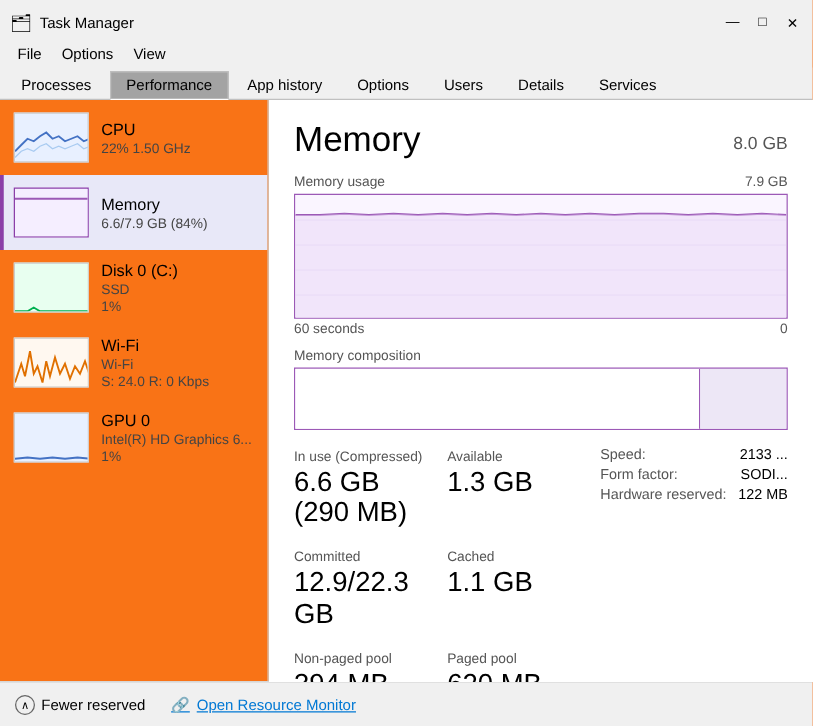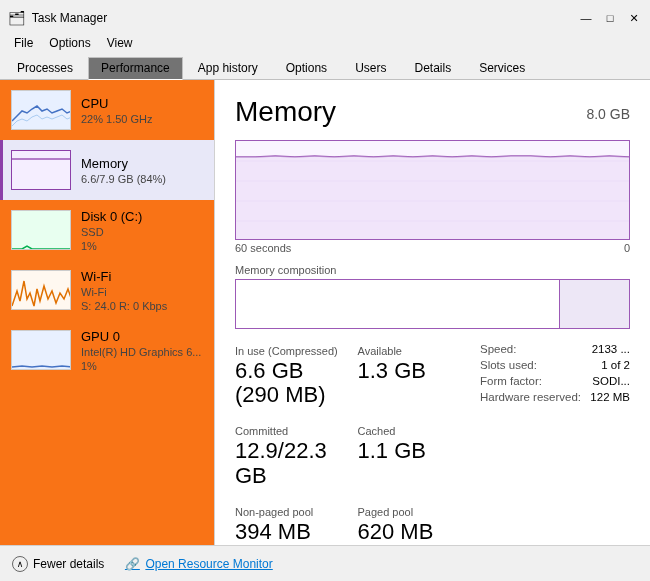--- a/index.html
+++ b/index.html
@@ -76,21 +76,21 @@
       padding: 3px 12px 4px 12px;
       font-size: 12px;
       cursor: pointer;
       border: 1px solid transparent;
       border-bottom: none;
       margin-right: 2px;
       color: #000;
       white-space: nowrap;
     }
     .tab.active {
-      background: #737373;
+      background: #a3a3a3;
       border-color: #c0c0c0;
       border-bottom: 1px solid #fff;
       margin-bottom: -1px;
     }
 
     
     .main {
       display: flex;
       height: calc(581px - 32px - 22px - 26px - 36px);
       background: #f97316;
@@ -370,20 +370,24 @@
   </div>
 
   <div class="right-panel">
 
     <div class="panel-header">
       <span class="panel-title">Memory</span>
       <span class="panel-total">8.0 GB</span>
     </div>
 
     <div class="chart-section">
+      <div class="chart-label">
+        <span>Memory usage</span>
+        <span>7.9 GB</span>
+      </div>
       <div class="chart-container" style="height:100px;">
         <svg class="usage-chart" width="100%" height="100" viewBox="0 0 400 100" preserveAspectRatio="none">
           <rect width="400" height="100" fill="#faf5ff"></rect>
 
           <line x1="0" y1="20" x2="400" y2="20" stroke="#e0d0f0" stroke-width="0.5"></line>
           <line x1="0" y1="40" x2="400" y2="40" stroke="#e0d0f0" stroke-width="0.5"></line>
           <line x1="0" y1="60" x2="400" y2="60" stroke="#e0d0f0" stroke-width="0.5"></line>
           <line x1="0" y1="80" x2="400" y2="80" stroke="#e0d0f0" stroke-width="0.5"></line>
 
           <polyline points="0,16 20,16 40,15 60,16 80,15 100,16 120,15 140,16 160,15 180,16 200,15 220,16 240,15 260,16 280,15 300,15 320,16 340,15 360,16 380,15 400,16" fill="none" stroke="#9c59b6" stroke-width="1.5"></polyline>
@@ -449,39 +453,35 @@
         </div>
 
       </div>
 
       <div style="width:160px; padding-left:10px; border-left:0px; font-size:11.5px; padding-top:4px;" class="right-stats">
         <div class="right-stat-row">
           <span class="right-stat-label">Speed:</span>
           <span>2133 ...</span>
         </div>
         <div class="right-stat-row">
-          <span class="right-stat-label">Slots used:</span>
-          <span>1 of 2</span>
-        </div>
-        <div class="right-stat-row">
           <span class="right-stat-label">Form factor:</span>
           <span>SODI...</span>
         </div>
         <div class="right-stat-row">
           <span class="right-stat-label">Hardware reserved:</span>
           <span>122 MB</span>
         </div>
       </div>
     </div>
 
   </div>
 </div>
 
 <div class="bottom-bar">
   <div class="bottom-btn">
     <span class="chevron-icon">∧</span>
-    <span>Fewer details</span>
+    <span>Fewer reserved</span>
   </div>
   <div class="bottom-btn link">
     <span style="width:16px;height:16px;display:inline-flex;align-items:center;justify-content:center;">🔗</span>
     <span>Open Resource Monitor</span>
   </div>
 </div>
 
 </body></html>

